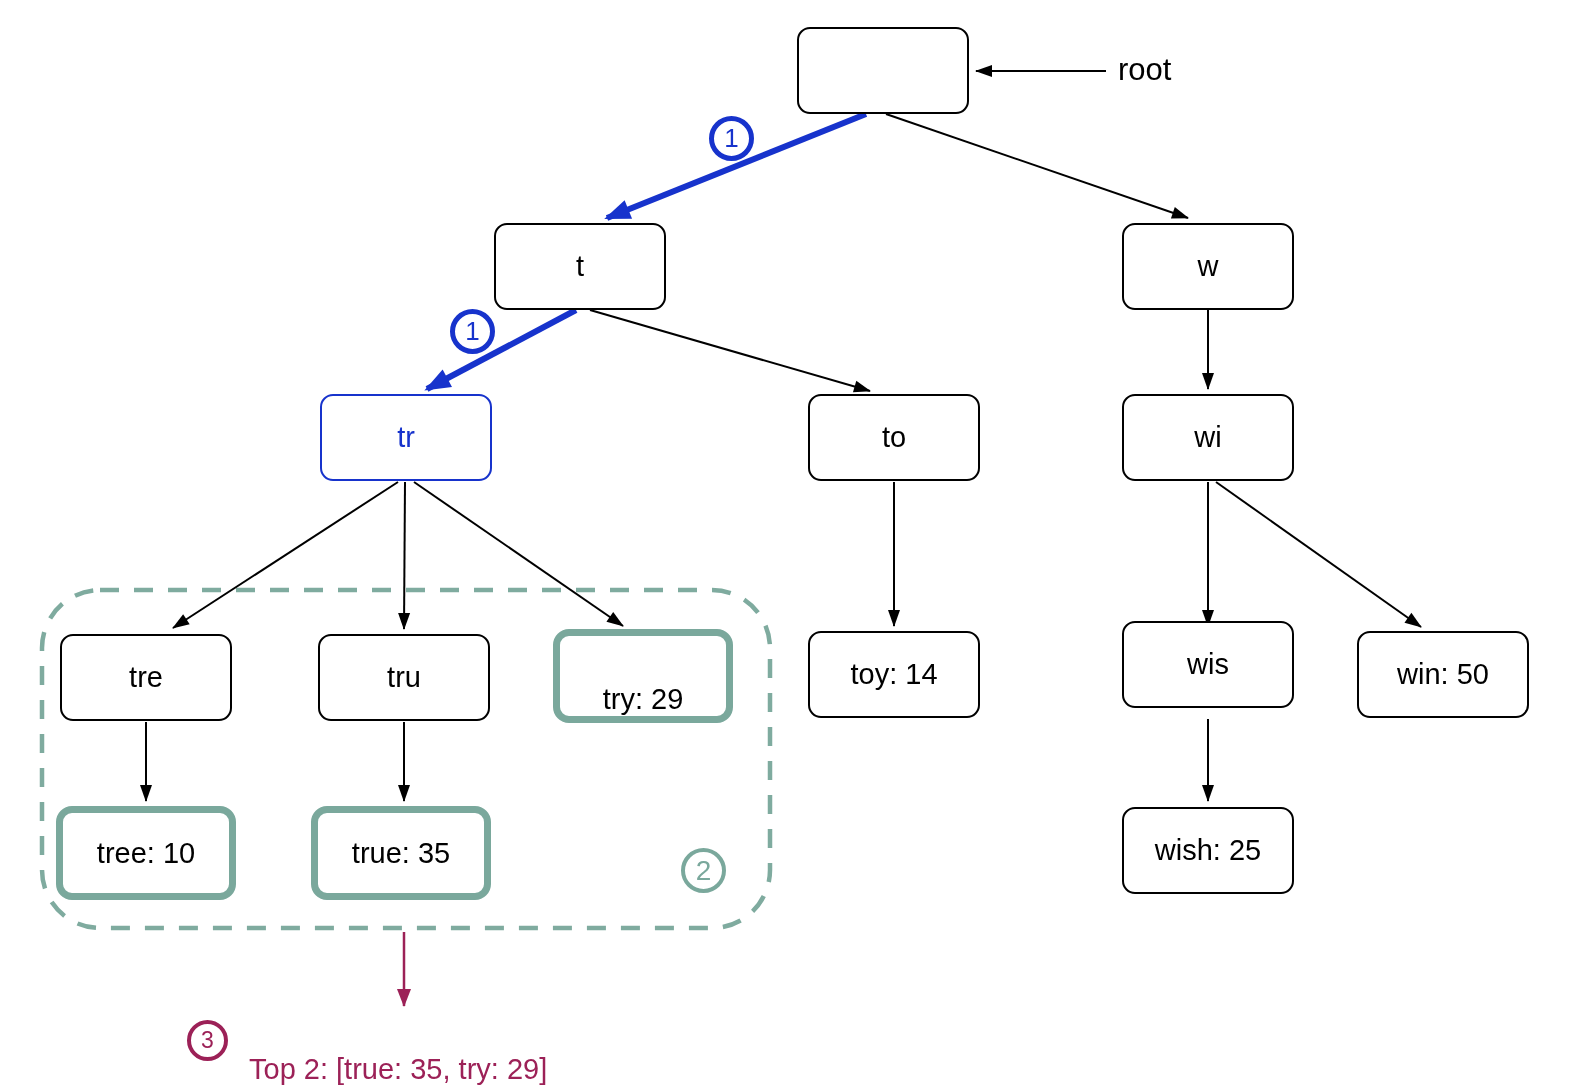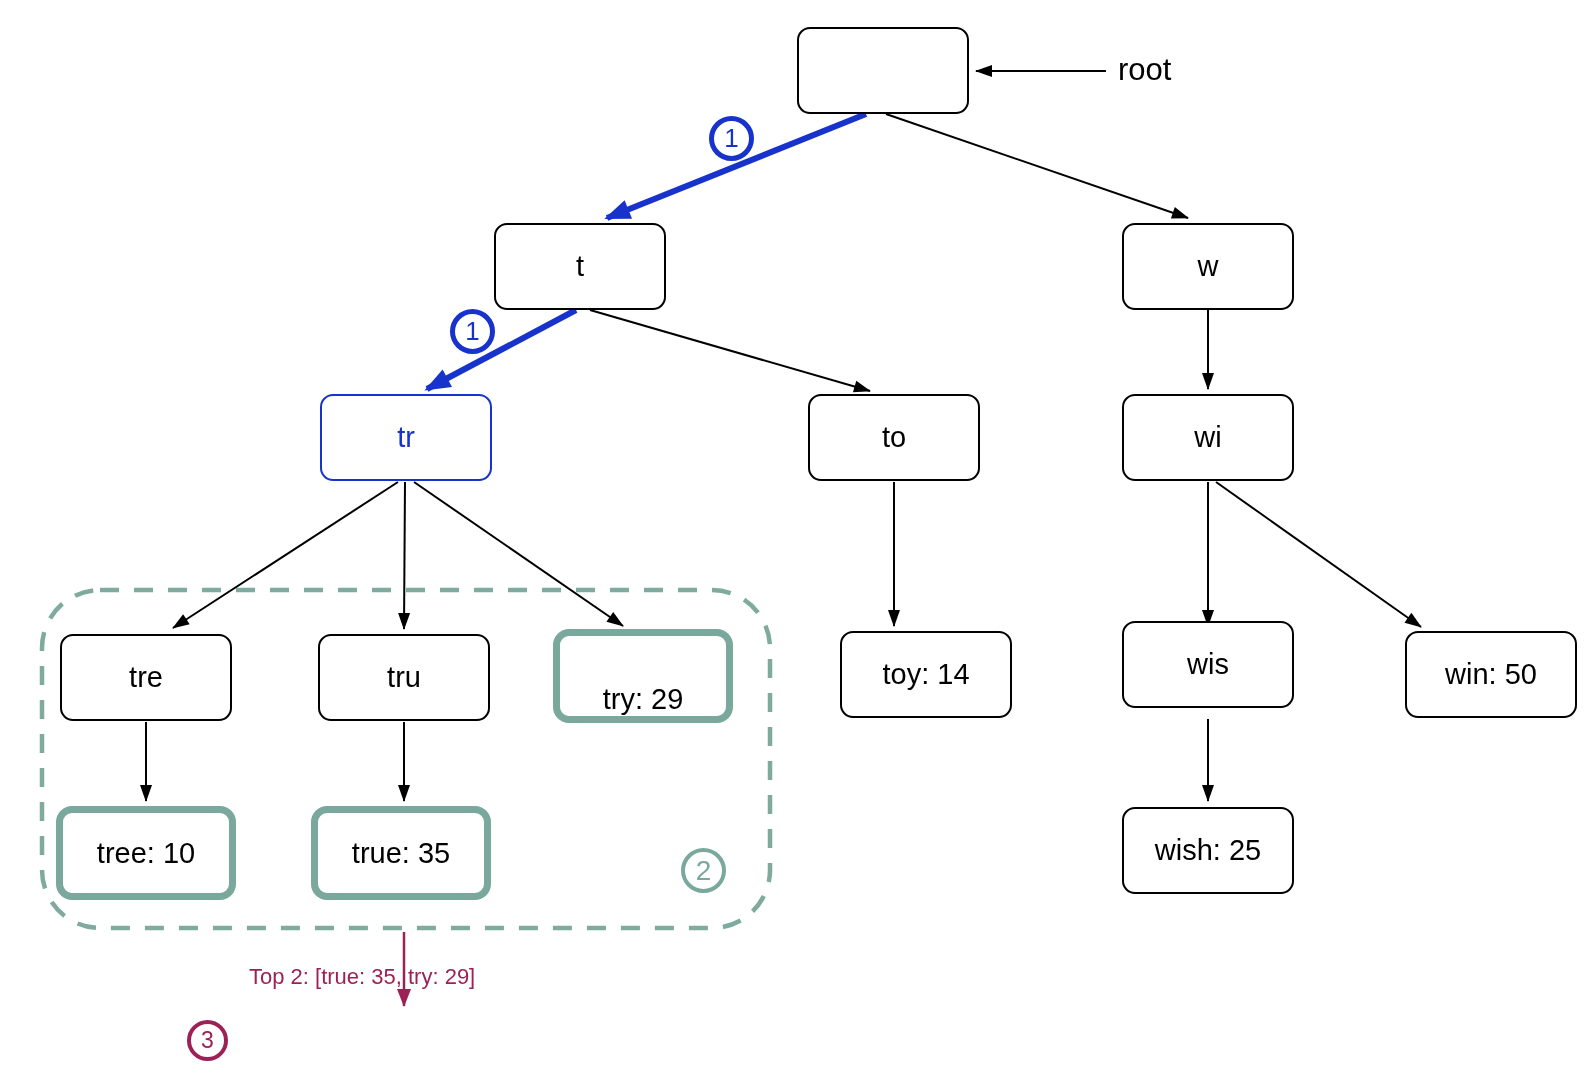--- a/index.html
+++ b/index.html
@@ -70,22 +70,22 @@
   .root-label {
     position: absolute;
     left: 1118px;
     top: 52px;
     font-size: 31px;
     color: #000000;
   }
   .result-text {
     position: absolute;
     left: 249px;
-    top: 964px;
-    font-size: 22px;
+    top: 1053px;
+    font-size: 29px;
     color: #9c2157;
   }
 </style>
 </head>
 <body>
 
 <div class="canvas">
 
   <svg class="edges" viewBox="0 0 1596 1088" xmlns="http://www.w3.org/2000/svg">
     <defs>
@@ -143,27 +143,27 @@
   </div>
   <div class="node" style="left:60px; top:634px;">
     <span>tre</span>
   </div>
   <div class="node" style="left:318px; top:634px;">
     <span>tru</span>
   </div>
   <div class="node teal" style="left:553px; top:629px;align-items:flex-end;">
     <span>try: 29</span>
   </div>
-  <div class="node" style="left:808px; top:631px;margin-left:32px;">
+  <div class="node" style="left:808px; top:631px;">
     <span>toy: 14</span>
   </div>
   <div class="node" style="left:1122px; top:621px;">
     <span>wis</span>
   </div>
-  <div class="node" style="left:1357px; top:631px;margin-left:48px;">
+  <div class="node" style="left:1357px; top:631px;">
     <span>win: 50</span>
   </div>
   <div class="node teal" style="left:56px; top:806px;">
     <span>tree: 10</span>
   </div>
   <div class="node teal" style="left:311px; top:806px;">
     <span>true: 35</span>
   </div>
   <div class="node" style="left:1122px; top:807px;align-items:center;">
     <span>wish: 25</span>

